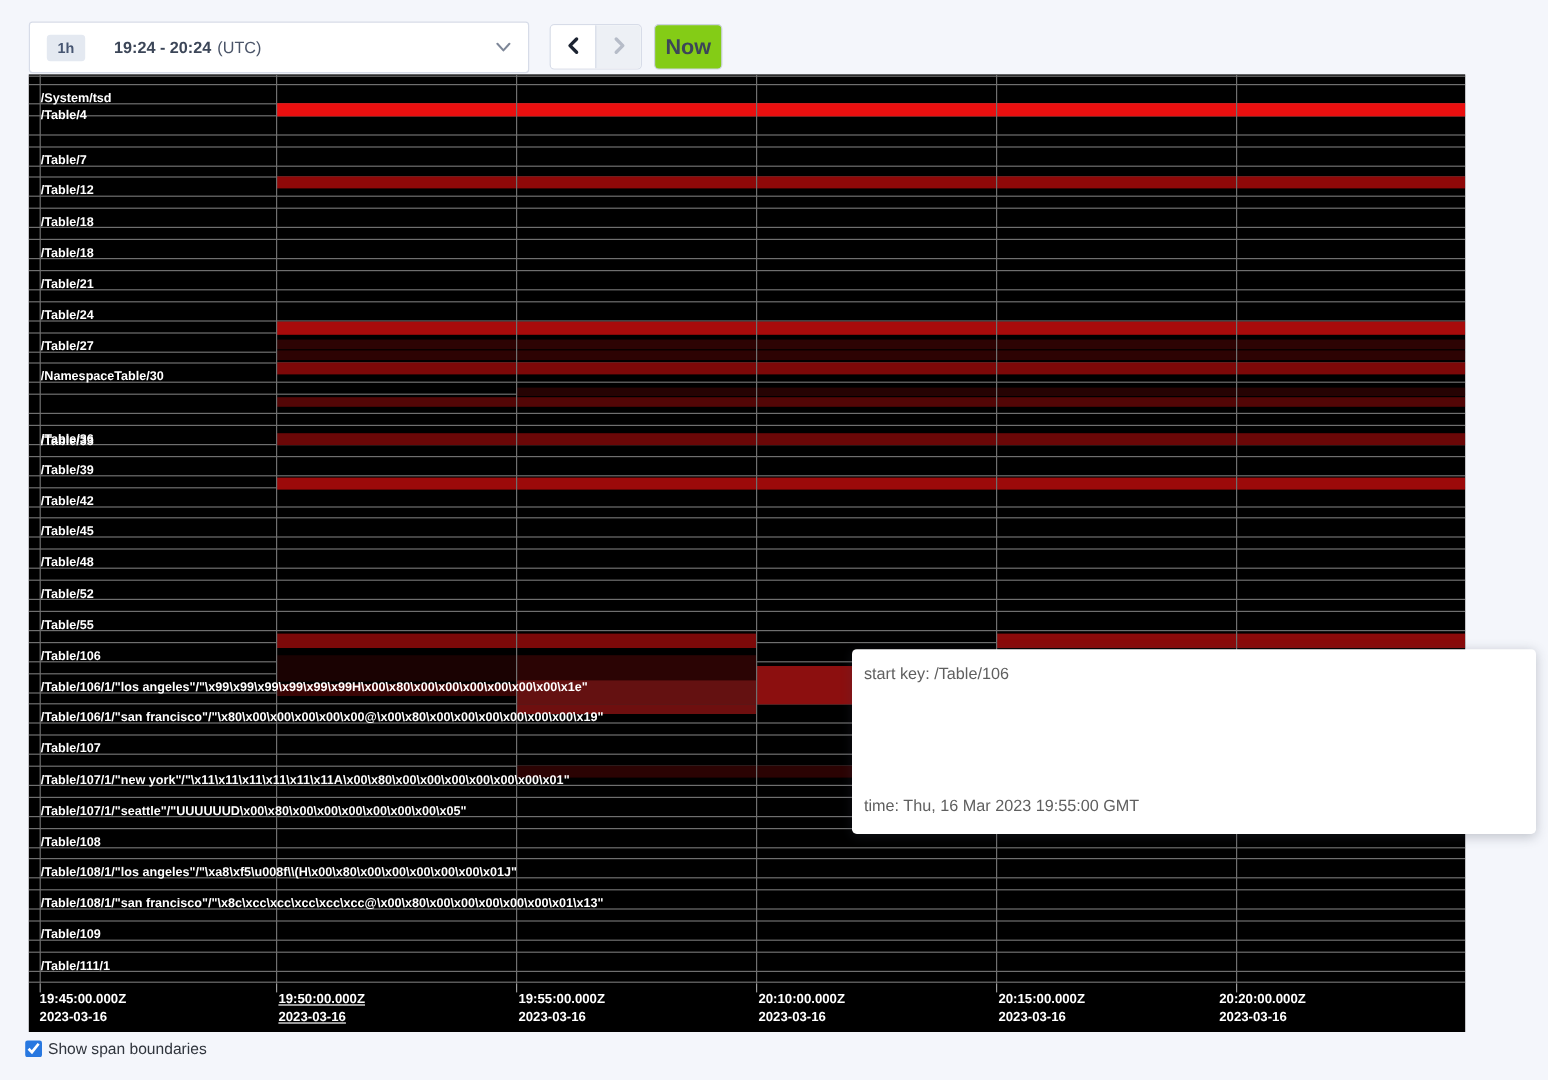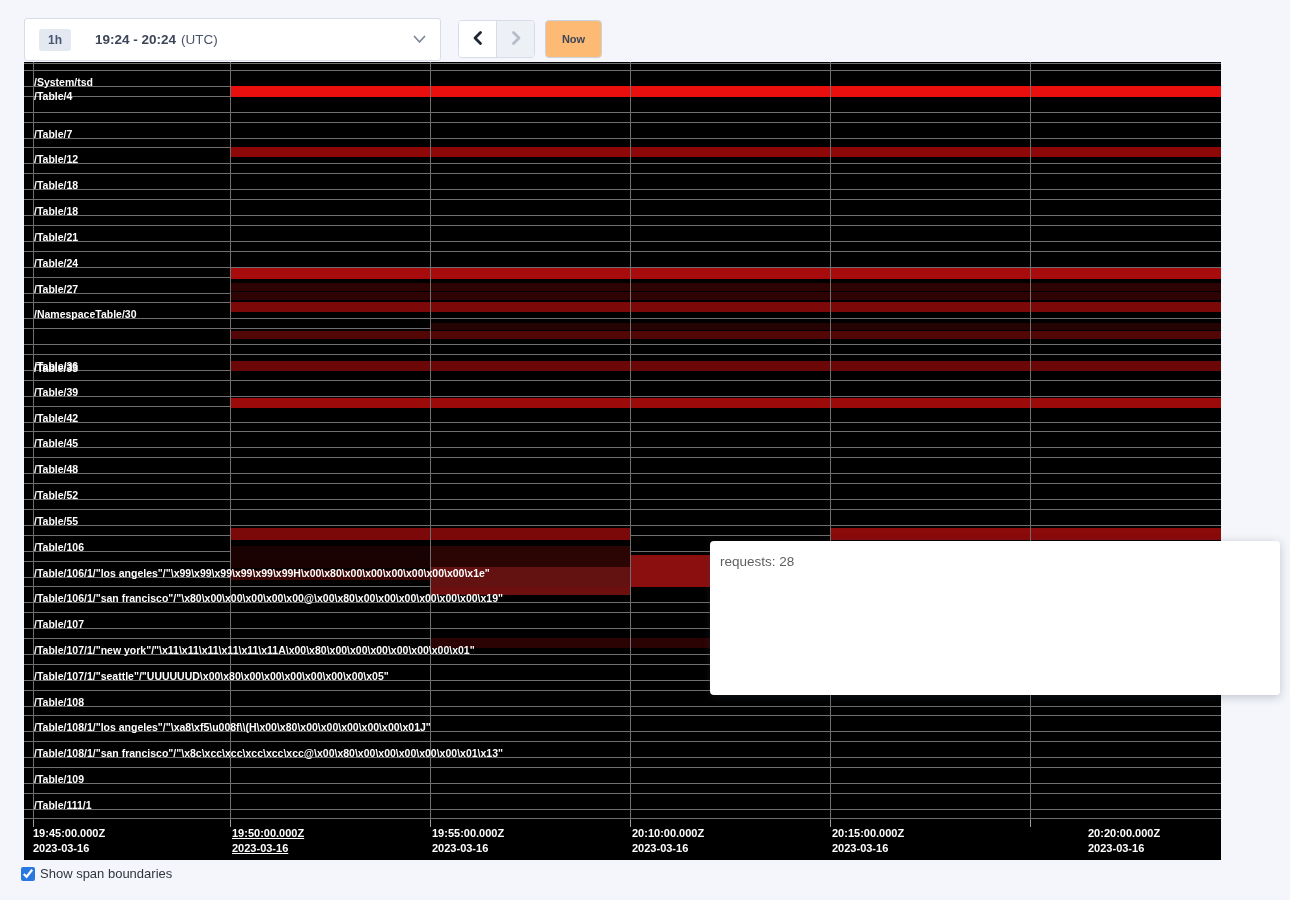--- a/index.html
+++ b/index.html
@@ -21,22 +21,22 @@
   .utc{font-weight:400;color:#4a5468;margin-left:5px}
   .chev{margin-left:auto;display:flex;align-items:center}
   .nav-group{
     position:absolute;left:458px;top:20px;width:77px;height:38px;box-sizing:border-box;
     border:1px solid #d7dce8;border-radius:4px;background:#fff;display:flex;overflow:hidden;
   }
   .nav-btn{flex:1;display:flex;align-items:center;justify-content:center;border:none;background:#fff;padding:0;cursor:pointer}
   .nav-btn.next{background:#edf0f5;border-left:1px solid #d7dce8;cursor:default}
   .now-btn{
     position:absolute;left:545px;top:20px;width:57px;height:38px;box-sizing:border-box;
-    background:#fdba74;border:1px solid #ccd3e0;border-radius:4px;
-    font-family:"Liberation Sans",sans-serif;font-weight:700;font-size:11px;color:#3c4658;cursor:pointer;
+    background:#84cc16;border:1px solid #ccd3e0;border-radius:4px;
+    font-family:"Liberation Sans",sans-serif;font-weight:700;font-size:18px;color:#3c4658;cursor:pointer;
   }
   
   .kv{position:absolute;left:24px;top:62px;width:1197px;height:798px;background:#000;overflow:hidden}
   .hline{position:absolute;left:0;width:100%;height:1px;background:#6f6f6f}
   .vline{position:absolute;top:0;width:1px;height:758px;background:#6f6f6f}
   .tick{position:absolute;top:758px;width:1px;height:7px;background:#9c9c9c}
   .band{position:absolute}
   .klabel{
     position:absolute;left:10px;color:#fff;font-size:10.5px;font-weight:700;
     line-height:13px;white-space:pre;
@@ -224,26 +224,27 @@
       <div>2023-03-16</div>
     </div>
     <div class="xlabel" style="left: 608px;">
       <div>20:10:00.000Z</div>
       <div>2023-03-16</div>
     </div>
     <div class="xlabel" style="left: 808px;">
       <div>20:15:00.000Z</div>
       <div>2023-03-16</div>
     </div>
-    <div class="xlabel" style="left: 1064px;">
+    <div class="xlabel" style="left: 992px;">
       <div>20:20:00.000Z</div>
       <div>2023-03-16</div>
     </div>
   </div>
 
 <div class="tooltip">
-  <p>requests: 28</p>
+  <p>start key: /Table/106</p>
+  <p>time: Thu, 16 Mar 2023 19:55:00 GMT</p>
 </div>
 
 <label class="footer">
   <input type="checkbox" checked="" style="">
   <span>Show span boundaries</span>
 </label>
 
 </body></html>

